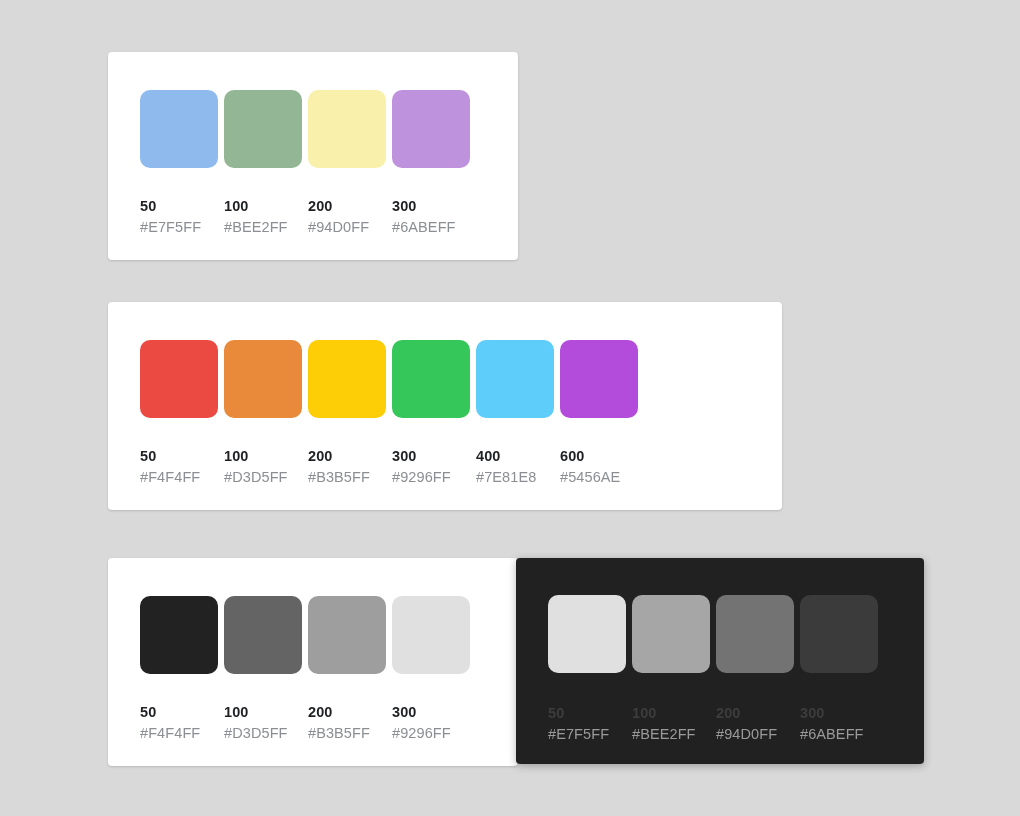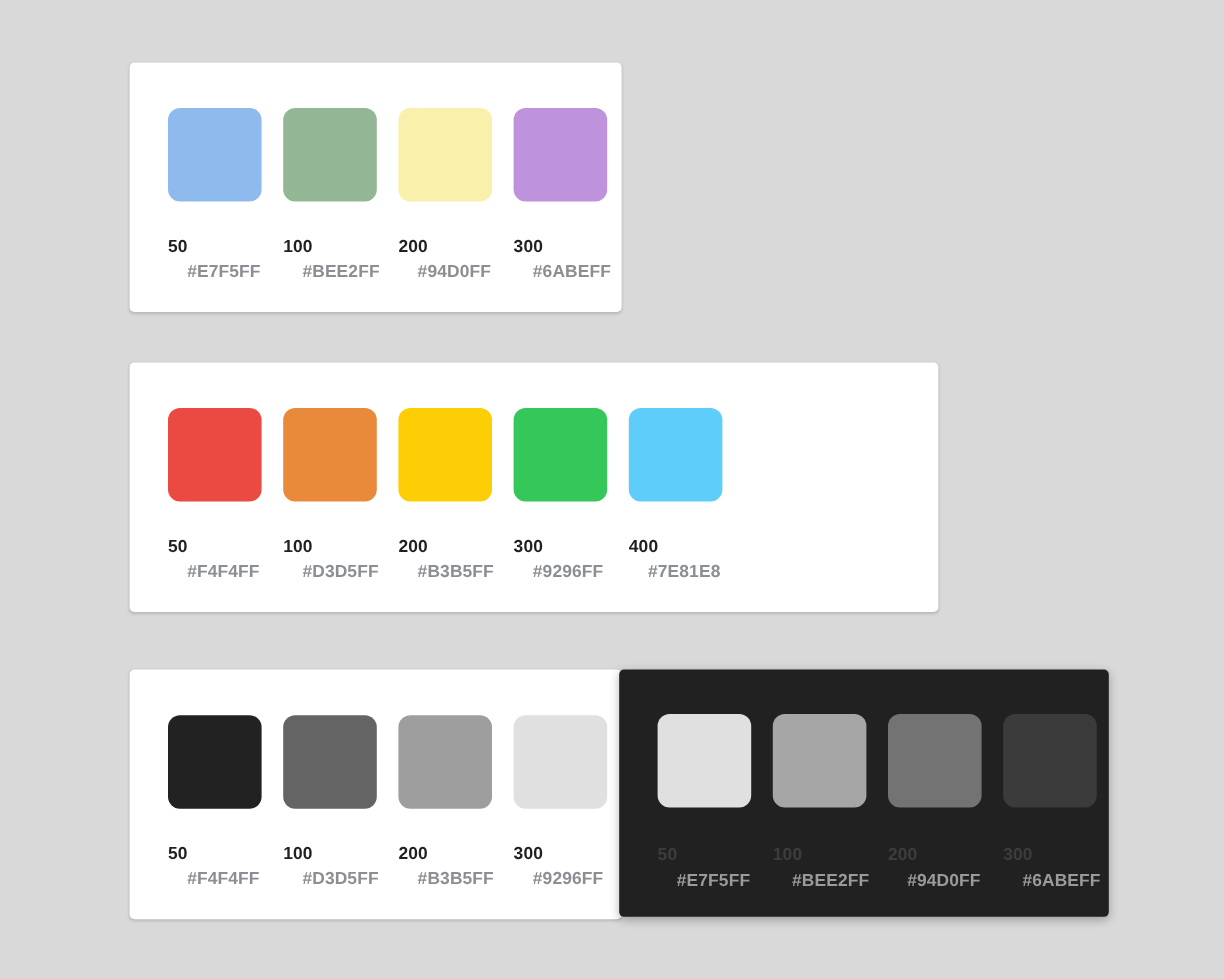--- a/index.html
+++ b/index.html
@@ -69,21 +69,21 @@
     height: 206px;
     z-index: 5;
   }
 
   
   .swatch-row {
     position: absolute;
     left: 32px;
     top: 38px;
     display: flex;
-    gap: 18px;
+    gap: 6px;
   }
 
   .swatch-item {
     width: 78px;
     display: block;
   }
 
   .swatch-chip {
     width: 78px;
     height: 78px;
@@ -99,27 +99,26 @@
     font-size: 14.5px;
     font-weight: bold;
     line-height: 20px;
     letter-spacing: 0.1px;
     color: #1f2023;
     white-space: nowrap;
   }
 
   .swatch-hex {
     font-size: 14.5px;
-    font-weight: bold;
+    font-weight: normal;
     line-height: 20px;
     letter-spacing: 0.1px;
     color: #8b8e93;
     white-space: nowrap;
     margin-top: 1px;
-    margin-left: 16px;
   }
 
   
   #card-dark .swatch-token {
     color: #3d3d3d;
   }
   #card-dark .swatch-hex {
     color: #9a9a9a;
   }
 
@@ -205,20 +204,27 @@
             <div class="swatch-hex">#9296FF</div>
           </div>
         </div>
         <div class="swatch-item">
           <span class="swatch-chip" style="background: rgb(95, 205, 249);"></span>
           <div class="swatch-meta">
             <div class="swatch-token">400</div>
             <div class="swatch-hex">#7E81E8</div>
           </div>
         </div>
+        <div class="swatch-item">
+          <span class="swatch-chip" style="background: rgb(179, 75, 219);"></span>
+          <div class="swatch-meta">
+            <div class="swatch-token">600</div>
+            <div class="swatch-hex">#5456AE</div>
+          </div>
+        </div>
       </div>
   </section>
 
   <section class="palette-card light" id="card-grayscale" style="background: rgb(255, 255, 255);">
     <div class="swatch-row">
         <div class="swatch-item">
           <span class="swatch-chip" style="background: rgb(34, 34, 34);"></span>
           <div class="swatch-meta">
             <div class="swatch-token">50</div>
             <div class="swatch-hex">#F4F4FF</div>

